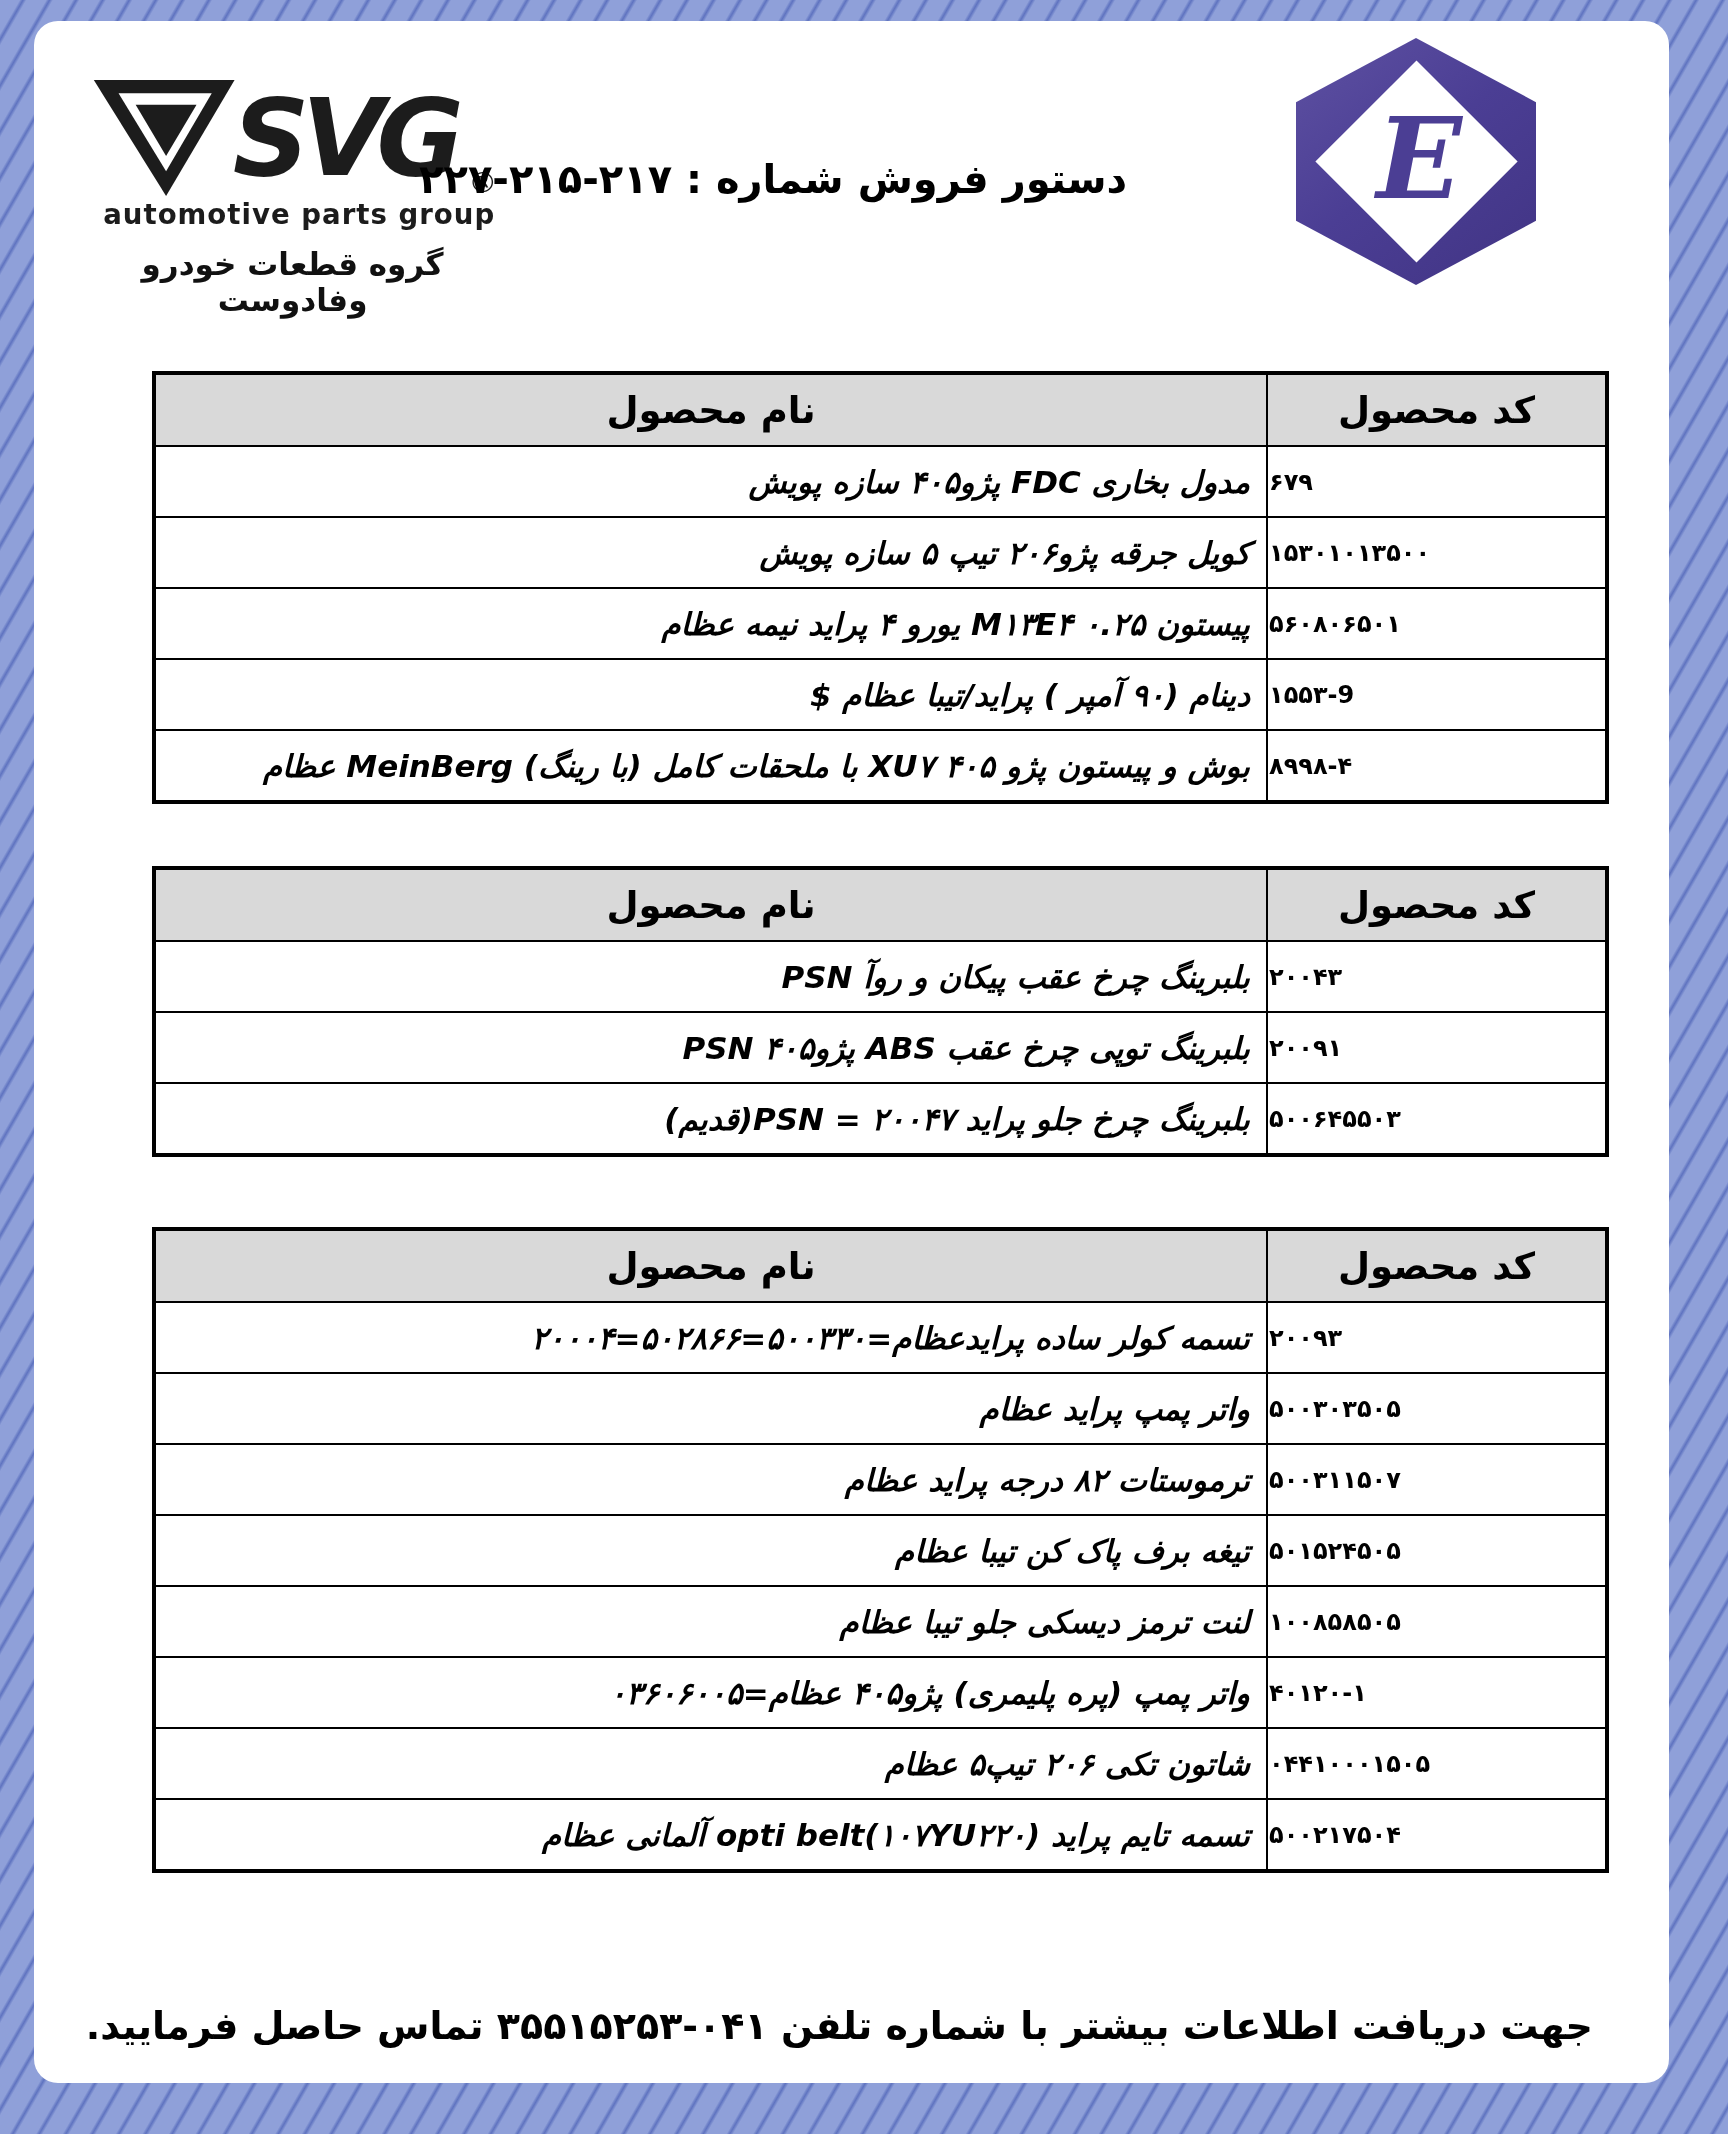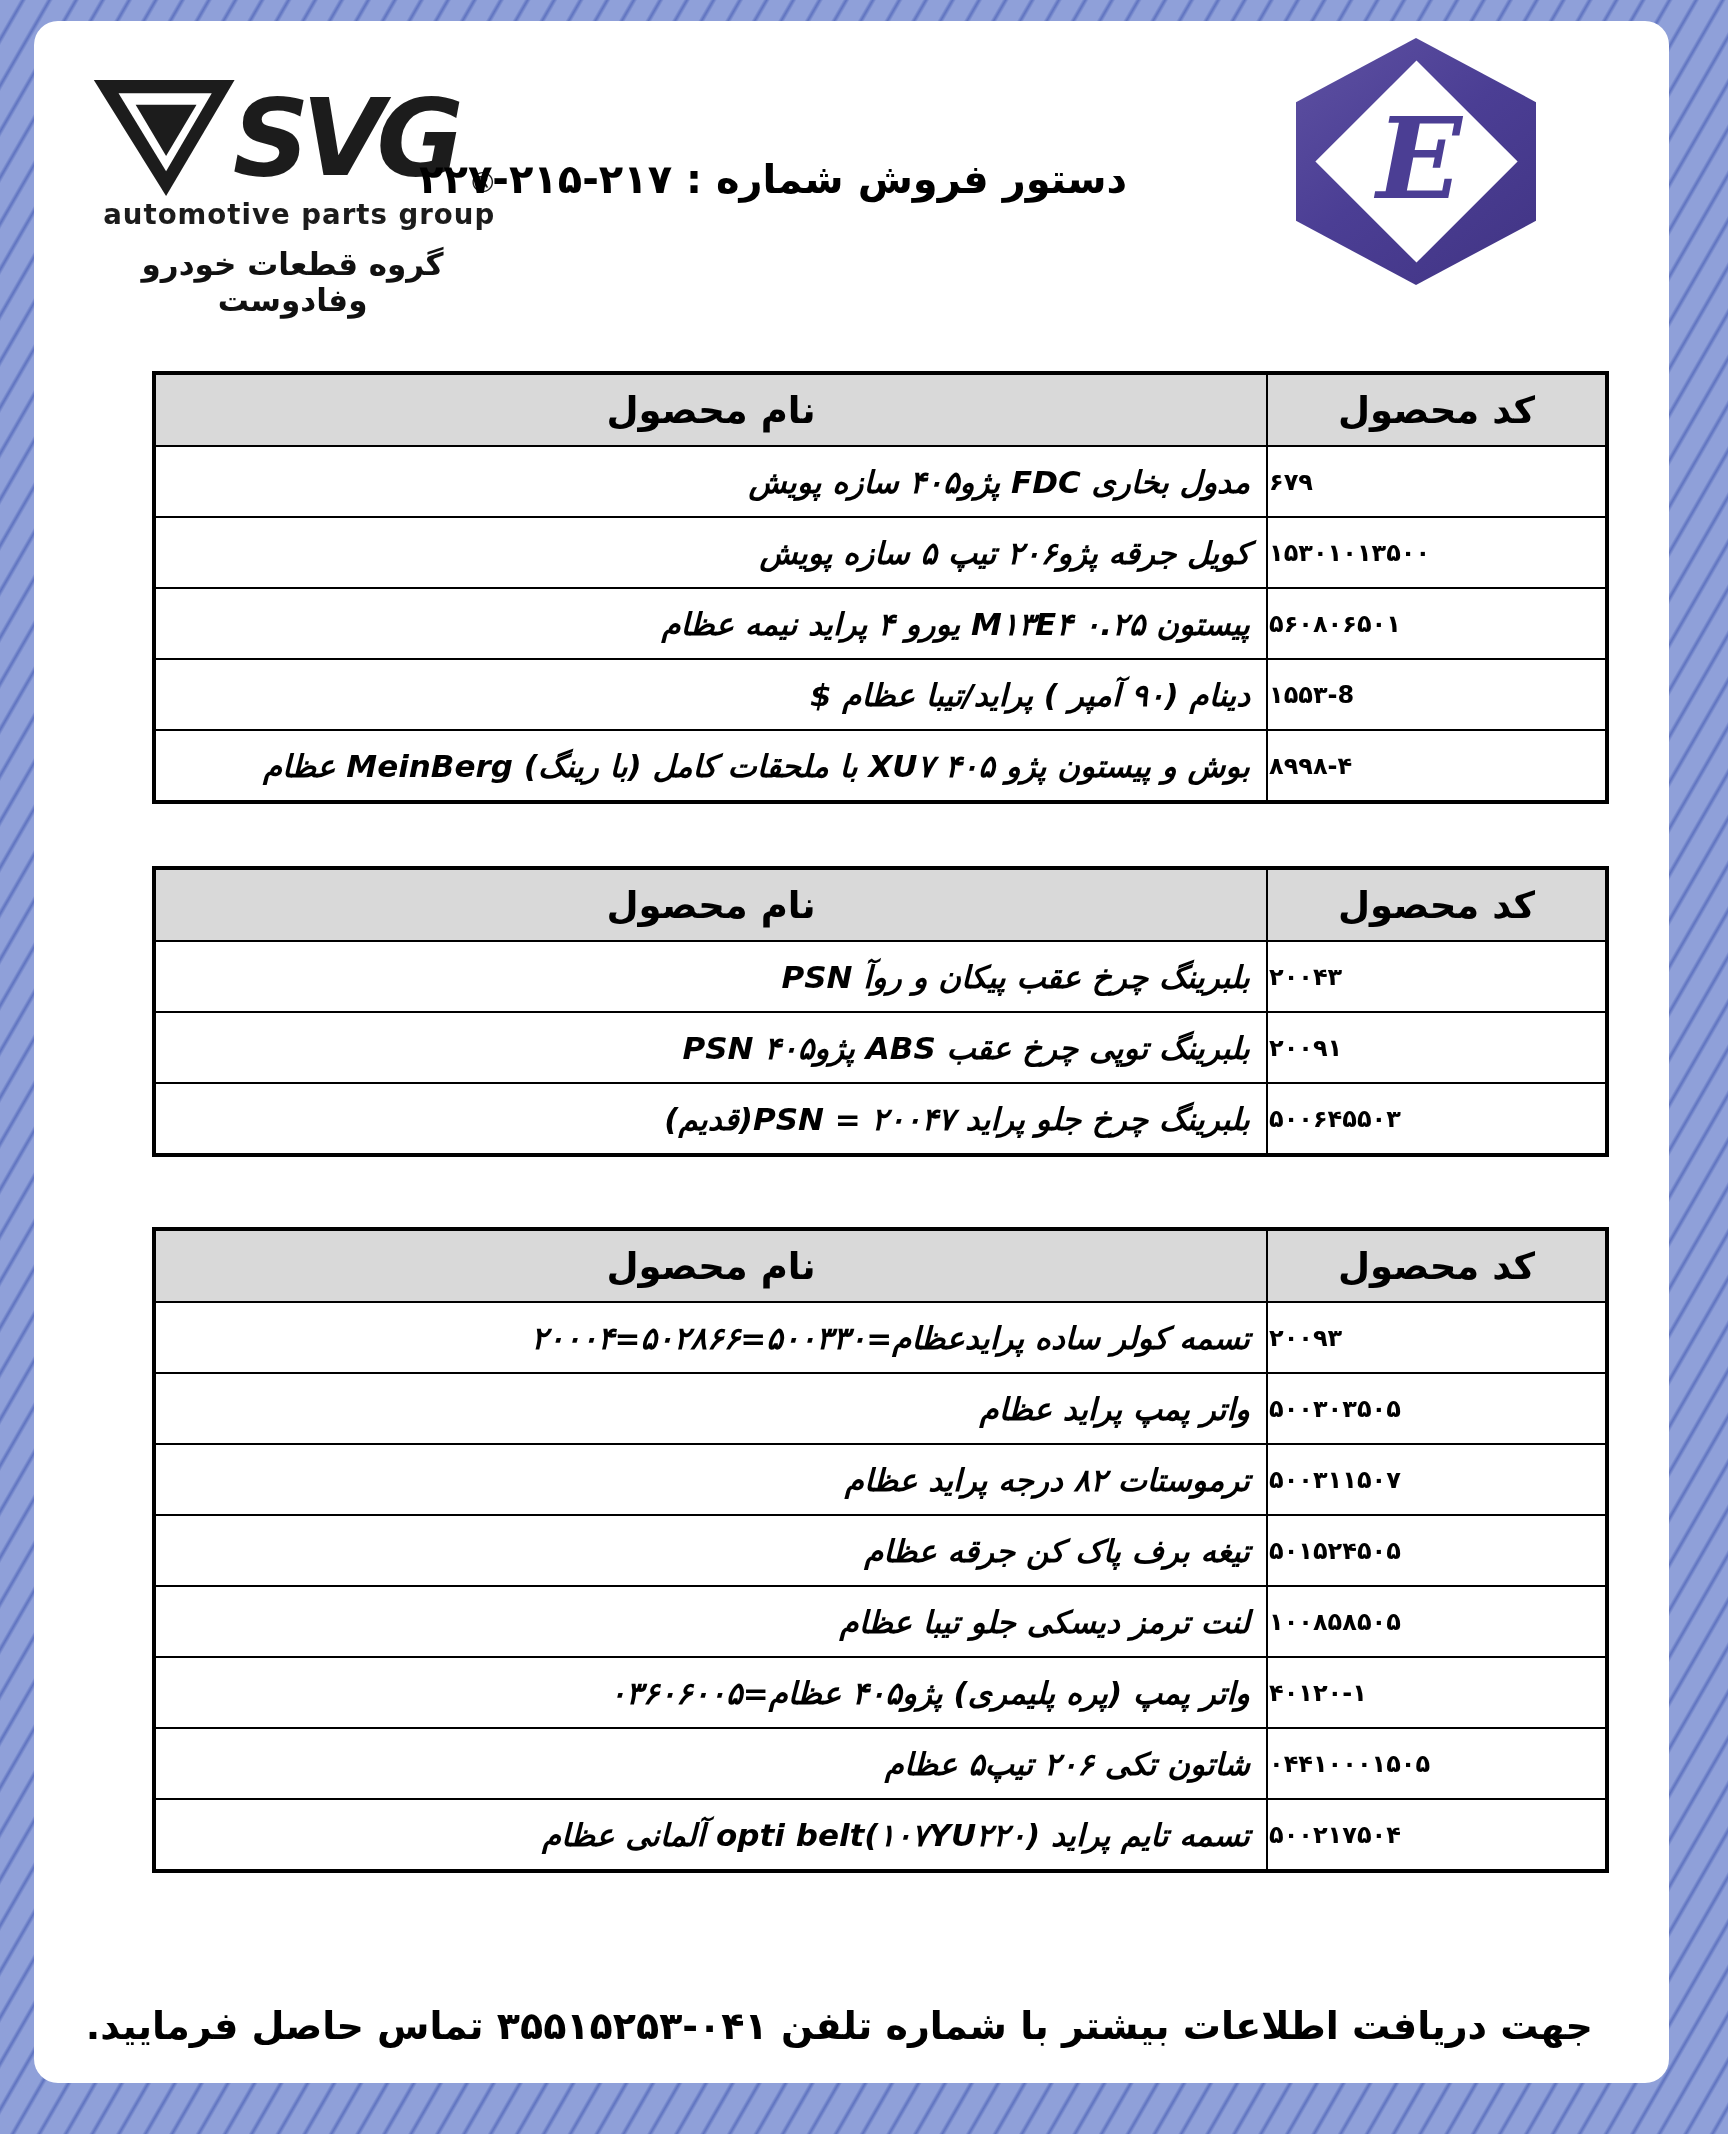--- a/index.html
+++ b/index.html
@@ -110,21 +110,21 @@
         </tr>
         <tr>
           <td class="code">۱۵۳۰۱۰۱۳۵۰۰</td>
           <td class="name">کویل جرقه پژو۲۰۶ تیپ ۵ سازه پویش</td>
         </tr>
         <tr>
           <td class="code">۵۶۰۸۰۶۵۰۱</td>
           <td class="name">پیستون M۱۳E۴ ۰.۲۵ یورو ۴ پراید نیمه عظام</td>
         </tr>
         <tr>
-          <td class="code">۱۵۵۳-8</td>
+          <td class="code">۱۵۵۳-9</td>
           <td class="name">دینام (۹۰ آمپر )  پراید/تیبا  عظام $</td>
         </tr>
         <tr>
           <td class="code">۸۹۹۸-۴</td>
           <td class="name">بوش و پیستون پژو ۴۰۵ XU۷ با ملحقات کامل (با رینگ) MeinBerg عظام</td>
         </tr>
       </tbody>
     </table>
   <table class="tbl pos-t2">
     <colgroup>
@@ -171,21 +171,21 @@
         <tr>
           <td class="code">۵۰۰۳۰۳۵۰۵</td>
           <td class="name">واتر پمپ پراید عظام</td>
         </tr>
         <tr>
           <td class="code">۵۰۰۳۱۱۵۰۷</td>
           <td class="name">ترموستات ۸۲ درجه پراید عظام</td>
         </tr>
         <tr>
           <td class="code">۵۰۱۵۲۴۵۰۵</td>
-          <td class="name">تیغه برف پاک کن جرقه عظام</td>
+          <td class="name">تیغه برف پاک کن تیبا عظام</td>
         </tr>
         <tr>
           <td class="code">۱۰۰۸۵۸۵۰۵</td>
           <td class="name">لنت ترمز دیسکی جلو تیبا عظام</td>
         </tr>
         <tr>
           <td class="code">۴۰۱۲۰-۱</td>
           <td class="name">واتر پمپ (پره پلیمری) پژو۴۰۵ عظام=۰۳۶۰۶۰۰۵</td>
         </tr>
         <tr>

